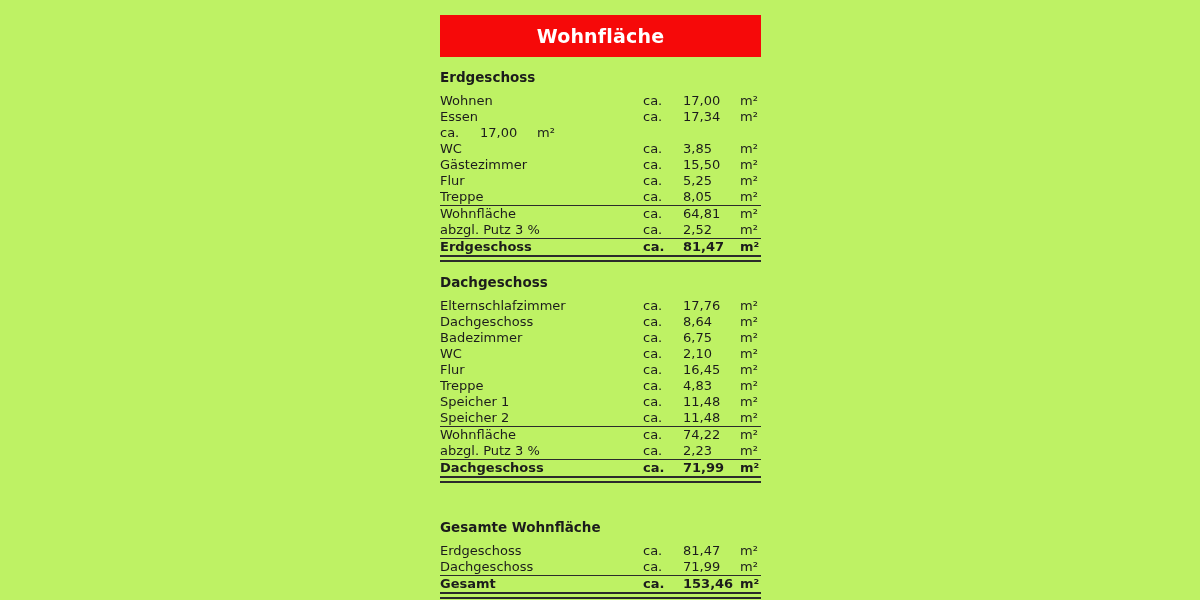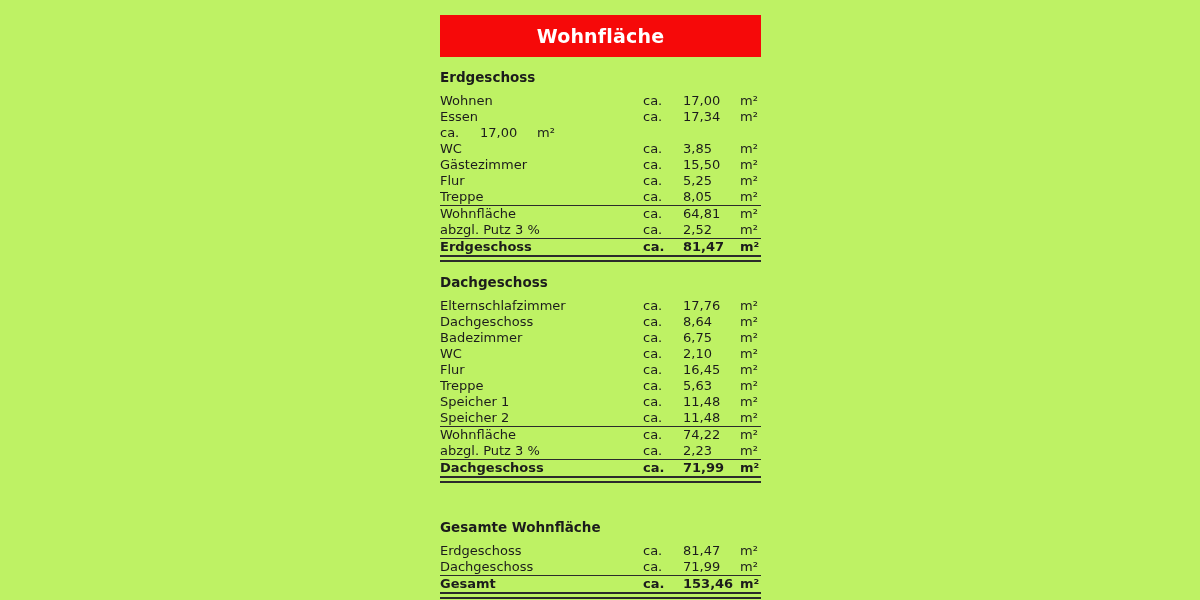--- a/index.html
+++ b/index.html
@@ -163,21 +163,21 @@
           </div>
           <div class="row">
             <span class="c-label">Flur</span>
             <span class="c-ca">ca.</span>
             <span class="c-value">16,45</span>
             <span class="c-unit">m²</span>
           </div>
           <div class="row">
             <span class="c-label">Treppe</span>
             <span class="c-ca">ca.</span>
-            <span class="c-value">5,63</span>
+            <span class="c-value">4,83</span>
             <span class="c-unit">m²</span>
           </div>
           <div class="row">
             <span class="c-label">Speicher 1</span>
             <span class="c-ca">ca.</span>
             <span class="c-value">11,48</span>
             <span class="c-unit">m²</span>
           </div>
           <div class="row rule-single">
             <span class="c-label">Speicher 2</span>

